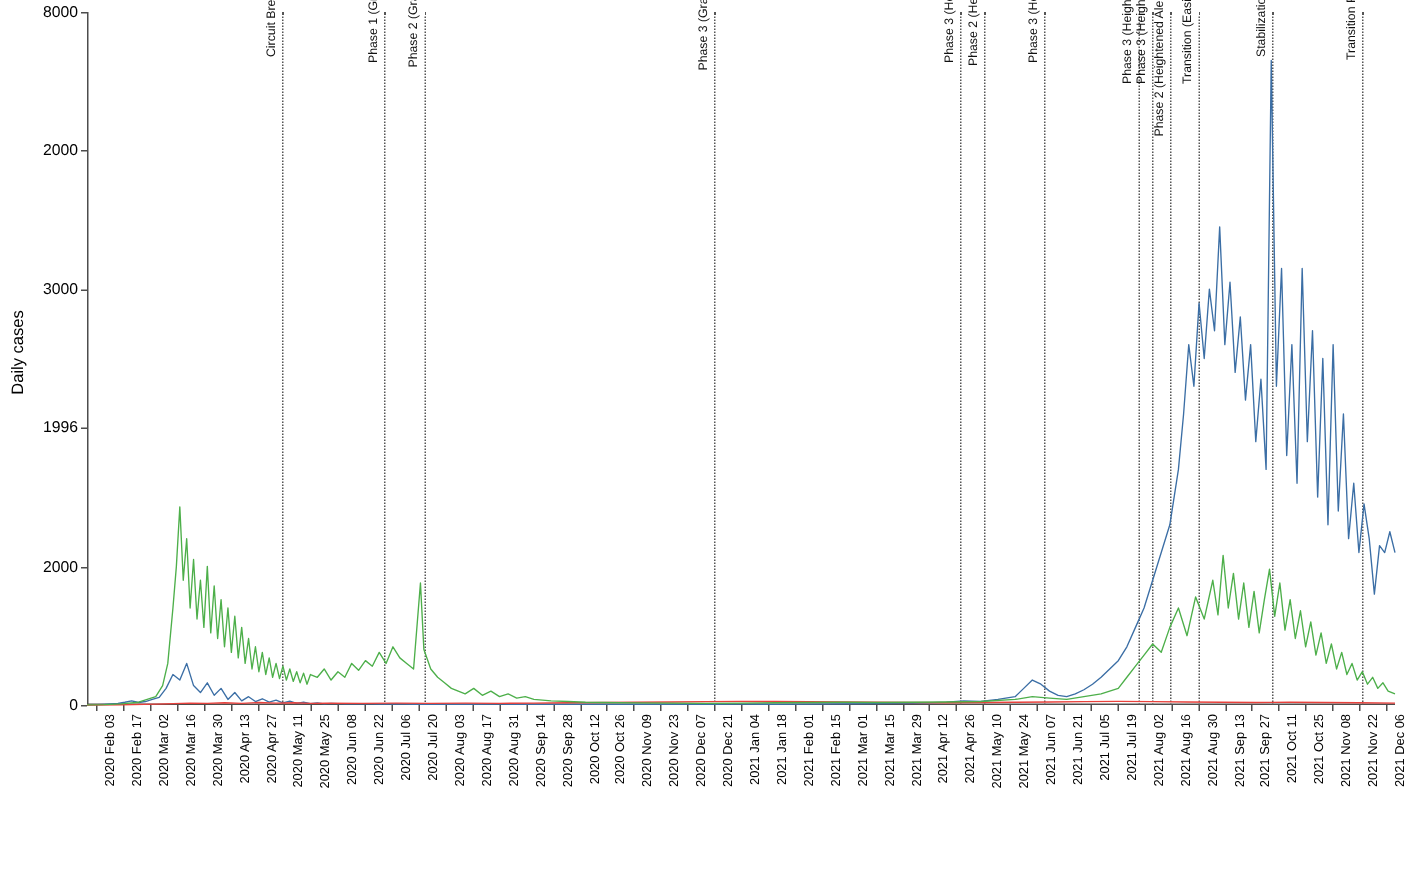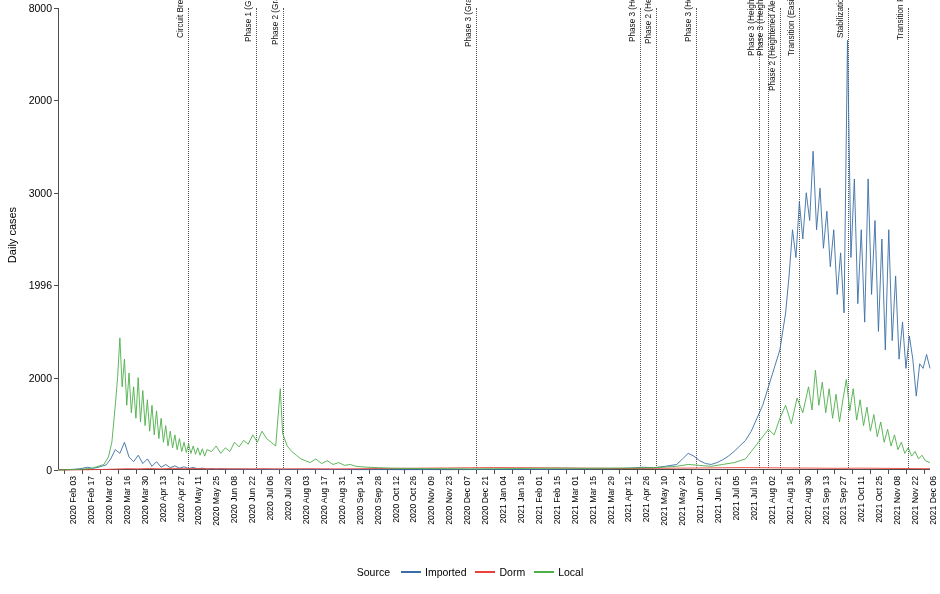--- a/index.html
+++ b/index.html
@@ -290,31 +290,14 @@
         <div class="event-line" style="left: 849.764px; height: 462px;"></div>
         <div class="event-label" style="left: 846.764px; top: 23.1px;">Transition Phase</div>
       </div>
     <svg id="series-svg" viewBox="0 0 872 462" preserveAspectRatio="none">
         <path d="M0.00 461.82 L6.88 461.72 L11.46 461.54 L16.04 461.26 L20.63 460.89 L25.21 460.15 L29.79 459.23 L34.38 460.34 L38.96 459.69 L43.54 458.30 L48.13 456.92 L52.71 450.91 L57.29 441.67 L61.88 445.37 L66.46 434.28 L71.04 449.06 L75.63 453.68 L80.21 447.22 L84.79 455.53 L89.38 450.91 L93.96 458.30 L98.54 453.68 L103.13 459.23 L107.71 456.46 L112.29 459.69 L116.88 457.84 L121.46 460.15 L126.04 458.77 L130.63 460.61 L135.21 459.41 L139.80 460.89 L144.38 460.15 L148.96 461.08 L153.55 460.61 L158.13 461.26 L162.71 460.89 L171.88 461.26 L183.34 461.08 L194.80 461.45 L206.25 461.26 L217.71 461.54 L229.17 461.35 L252.09 461.54 L275.01 461.45 L297.92 461.63 L320.84 461.54 L343.76 461.63 L366.68 461.54 L389.59 461.63 L412.51 461.54 L435.43 461.45 L458.34 461.54 L481.26 461.45 L504.18 461.26 L527.10 461.08 L550.01 460.89 L572.93 460.15 L584.39 459.23 L595.85 459.69 L607.31 458.30 L618.76 456.46 L624.49 450.91 L630.22 445.37 L635.95 448.14 L641.68 452.76 L647.41 455.53 L653.14 456.46 L658.87 454.61 L664.60 451.84 L670.33 448.14 L676.06 443.52 L681.79 437.98 L687.52 432.43 L693.25 423.19 L698.98 410.26 L704.70 397.32 L710.43 378.84 L716.16 360.36 L721.89 341.88 L727.62 304.92 L731.06 267.96 L734.50 221.76 L737.93 249.48 L741.37 194.04 L744.81 231.00 L748.25 184.80 L751.68 212.52 L755.12 143.22 L758.56 221.76 L762.00 180.18 L765.43 240.24 L768.87 203.28 L772.31 258.72 L775.75 221.76 L779.19 286.44 L782.62 244.86 L786.06 304.92 L789.50 32.34 L792.94 249.48 L796.37 170.94 L799.81 295.68 L803.25 221.76 L806.69 314.16 L810.12 170.94 L813.56 286.44 L817.00 212.52 L820.44 323.40 L823.87 231.00 L827.31 341.88 L830.75 221.76 L834.19 332.64 L837.62 267.96 L841.06 351.12 L844.50 314.16 L847.94 360.36 L851.37 328.02 L854.81 351.12 L858.25 388.08 L861.69 355.74 L865.12 360.36 L868.56 346.50 L872.00 360.36" fill="none" stroke="#3b6ea5" stroke-width="0.9" stroke-linejoin="round"></path>
         <path d="M0.00 462.00 L22.92 461.82 L45.83 461.45 L57.29 461.08 L68.75 460.71 L80.21 460.89 L91.67 460.52 L103.13 460.89 L114.59 460.34 L126.04 460.71 L137.50 460.52 L148.96 460.89 L160.42 460.71 L183.34 460.89 L206.25 460.71 L229.17 460.89 L252.09 460.71 L275.01 460.89 L297.92 460.71 L320.84 460.52 L343.76 460.34 L366.68 460.15 L389.59 459.97 L412.51 459.78 L435.43 459.60 L458.34 459.69 L481.26 459.78 L504.18 459.97 L527.10 460.15 L550.01 460.34 L572.93 460.52 L595.85 460.34 L618.76 460.15 L641.68 459.97 L664.60 459.78 L687.52 459.60 L710.43 459.78 L733.35 459.97 L756.27 460.15 L779.19 460.34 L802.10 460.15 L825.02 460.34 L847.94 460.52 L872.00 460.71" fill="none" stroke="#e8413c" stroke-width="0.9" stroke-linejoin="round"></path>
         <path d="M0.00 461.91 L11.46 461.72 L22.92 461.26 L34.38 460.15 L45.83 456.46 L50.42 449.06 L53.86 434.28 L57.29 397.32 L59.58 369.60 L61.88 329.87 L64.17 378.84 L66.46 351.12 L68.75 397.32 L71.04 364.98 L73.34 404.71 L75.63 378.84 L77.92 410.26 L80.21 369.60 L82.50 413.95 L84.79 382.54 L87.09 417.65 L89.38 391.78 L91.67 423.19 L93.96 397.32 L96.25 426.89 L98.54 402.86 L100.84 430.58 L103.13 410.26 L105.42 434.28 L107.71 417.65 L110.00 437.98 L112.29 423.19 L114.59 439.82 L116.88 426.89 L119.17 441.67 L121.46 430.58 L123.75 443.52 L126.04 434.28 L128.34 444.44 L130.63 436.13 L132.92 445.37 L135.21 437.98 L137.50 446.29 L139.80 439.82 L142.09 447.22 L144.38 440.75 L146.67 448.14 L148.96 441.67 L153.55 443.52 L158.13 437.98 L162.71 445.37 L167.30 439.82 L171.88 443.52 L176.46 434.28 L181.05 438.90 L185.63 432.43 L190.21 436.13 L194.80 426.89 L199.38 434.28 L203.96 423.19 L208.55 430.58 L213.13 434.28 L217.71 437.98 L222.30 380.69 L224.59 425.04 L229.17 437.98 L233.76 443.52 L238.34 447.22 L242.92 450.91 L247.51 452.76 L252.09 454.61 L257.82 450.91 L263.55 455.53 L269.28 452.76 L275.01 456.46 L280.74 454.61 L286.47 457.38 L292.19 456.46 L297.92 458.30 L309.38 459.23 L320.84 459.69 L332.30 460.15 L343.76 460.34 L366.68 460.61 L389.59 460.71 L412.51 460.89 L435.43 460.71 L458.34 460.52 L481.26 460.34 L504.18 460.15 L527.10 460.34 L550.01 460.15 L572.93 459.97 L595.85 459.69 L618.76 458.30 L630.22 456.46 L641.68 457.38 L653.14 458.30 L664.60 456.46 L676.06 454.61 L687.52 450.91 L693.25 443.52 L698.98 436.13 L704.70 428.74 L710.43 421.34 L716.16 426.89 L721.89 410.26 L727.62 397.32 L733.35 415.80 L739.08 389.93 L744.81 404.71 L750.54 378.84 L753.98 401.94 L757.41 362.21 L760.85 397.32 L764.29 374.22 L767.73 404.71 L771.16 380.69 L774.60 410.26 L778.04 386.23 L781.48 413.95 L784.91 391.78 L788.35 371.45 L791.79 402.86 L795.23 380.69 L798.66 412.10 L802.10 391.78 L805.54 417.65 L808.98 399.17 L812.42 423.19 L815.85 406.56 L819.29 428.74 L822.73 413.95 L826.17 434.28 L829.60 421.34 L833.04 437.98 L836.48 426.89 L839.92 441.67 L843.35 434.28 L846.79 445.37 L850.23 439.82 L853.67 448.14 L857.10 443.52 L860.54 450.91 L863.98 447.22 L867.42 452.76 L872.00 454.61" fill="none" stroke="#4daf4a" stroke-width="0.9" stroke-linejoin="round"></path>
       </svg>
   </div>
 
-  <div id="legend">
-    <span id="legend-title">Source</span>
-    <div id="legend-items" style="display:flex;align-items:center;gap:9px;">
-        <div class="legend-item">
-          <span class="legend-key" style="background: rgb(59, 110, 165);"></span>
-          <span class="legend-label">Imported</span>
-        </div>
-        <div class="legend-item">
-          <span class="legend-key" style="background: rgb(232, 65, 60);"></span>
-          <span class="legend-label">Dorm</span>
-        </div>
-        <div class="legend-item">
-          <span class="legend-key" style="background: rgb(77, 175, 74);"></span>
-          <span class="legend-label">Local</span>
-        </div>
-      </div>
-  </div>
 
 </div>
 
 </body></html>

